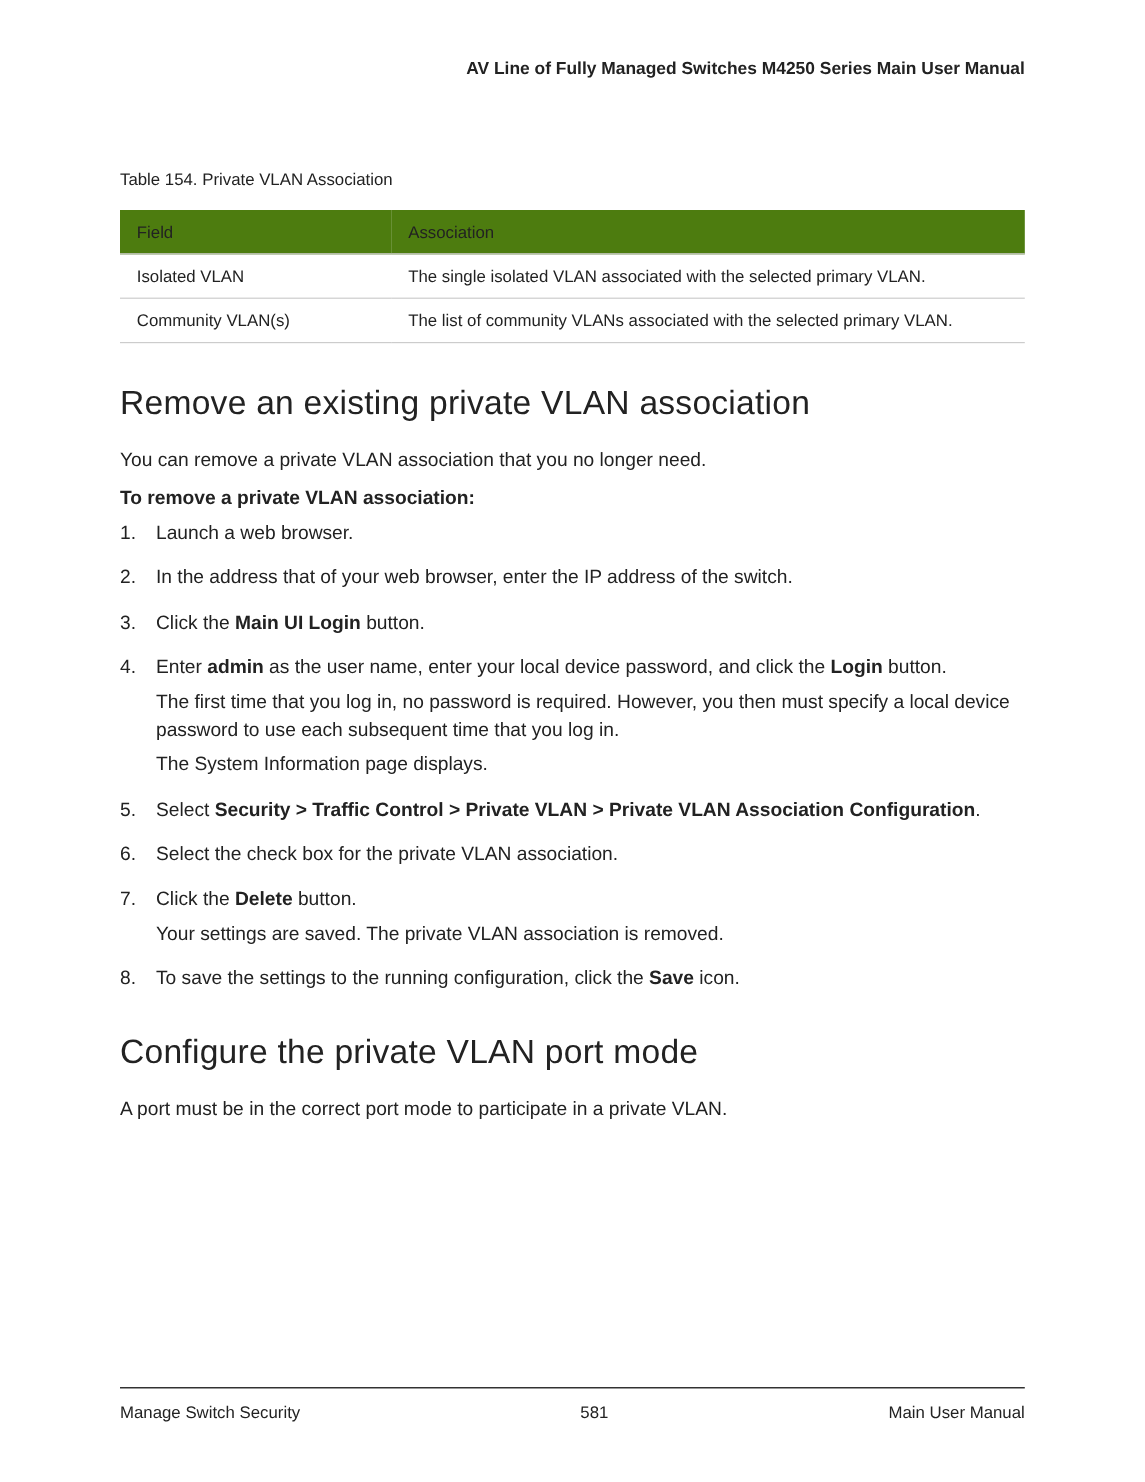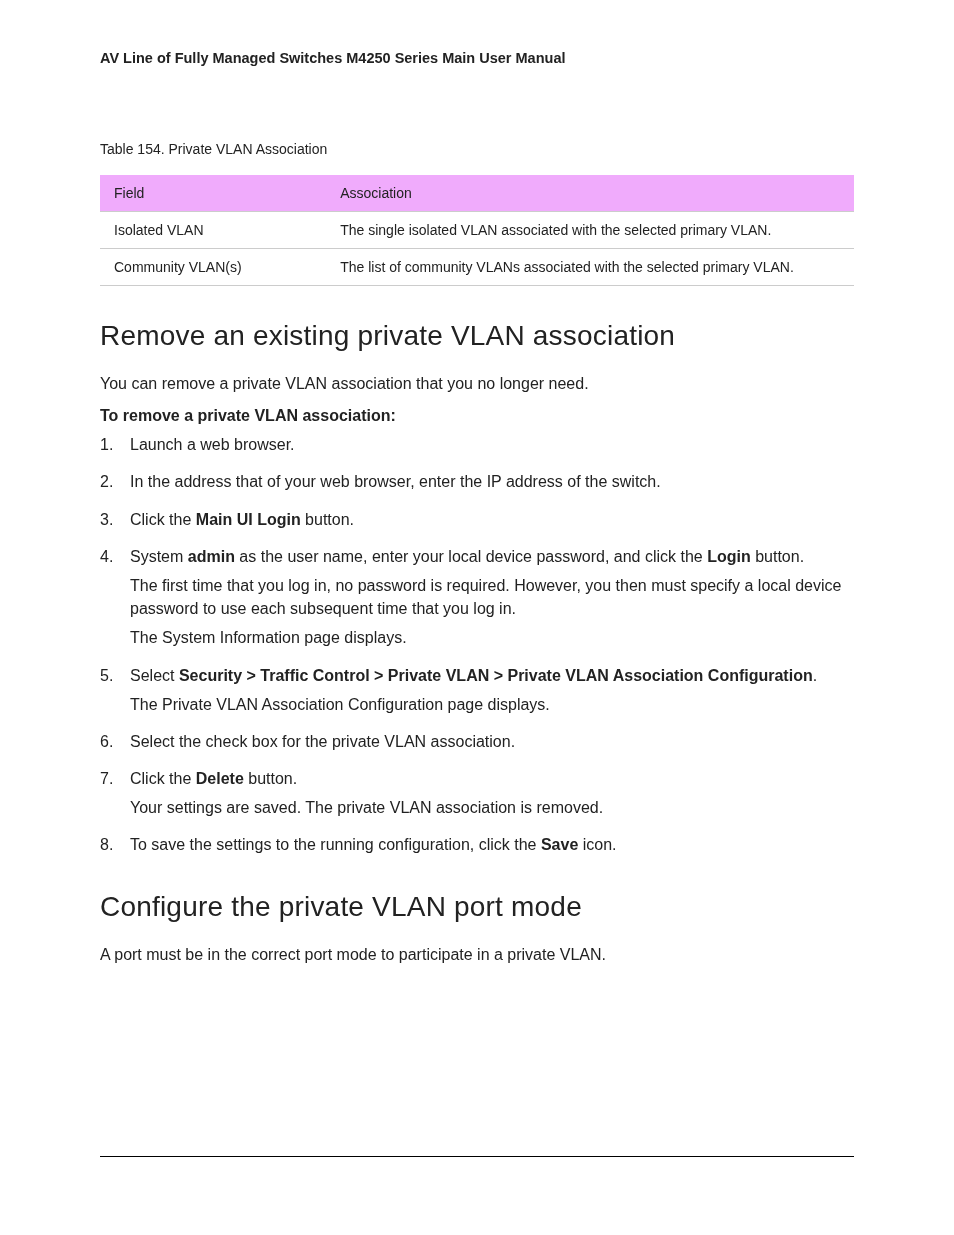--- a/index.html
+++ b/index.html
@@ -10,38 +10,38 @@
     color: #222;
   }
   .page {
     width: 954px;
     height: 1235px;
     box-sizing: border-box;
     padding: 50px 100px 30px 100px;
     position: relative;
   }
   .running-header {
-    text-align: left;
+    text-align: right;
     font-weight: 700;
     font-size: 14.5px;
     margin-bottom: 75px;
   }
   .table-caption {
     font-size: 14px;
     margin-bottom: 18px;
   }
   table.assoc {
     width: 100%;
     border-collapse: collapse;
     font-size: 14px;
   }
   table.assoc th {
     text-align: left;
     font-weight: 400;
-    background: #f0abfc;
+    background: #4d7c0f;
     padding: 10px 14px;
     border-bottom: 1px solid #ccc;
   }
   table.assoc td {
     padding: 10px 14px;
     border-bottom: 1px solid #ccc;
     vertical-align: top;
   }
   table.assoc td.field {
     width: 30%;
@@ -142,38 +142,42 @@
     <li>
       <span>Launch a web browser.</span>
     </li>
     <li>
       <span>In the address that of your web browser, enter the IP address of the switch.</span>
     </li>
     <li>
       <span><span>Click the </span><span class="bold">Main UI Login</span><span> button.</span></span>
     </li>
     <li>
-      <span><span>System </span><span class="bold">admin</span><span> as the user name, enter your local device password, and click the </span><span class="bold">Login</span><span> button.</span></span>
+      <span><span>Enter </span><span class="bold">admin</span><span> as the user name, enter your local device password, and click the </span><span class="bold">Login</span><span> button.</span></span>
       <p>The first time that you log in, no password is required. However, you then must specify a local device password to use each subsequent time that you log in.</p>
       <p>The System Information page displays.</p>
     </li>
     <li>
       <span><span>Select </span><span class="bold">Security &gt; Traffic Control &gt; Private VLAN &gt; Private VLAN Association Configuration</span><span>.</span></span>
-      <p>The Private VLAN Association Configuration page displays.</p>
     </li>
     <li>
       <span>Select the check box for the private VLAN association.</span>
     </li>
     <li>
       <span><span>Click the </span><span class="bold">Delete</span><span> button.</span></span>
       <p>Your settings are saved. The private VLAN association is removed.</p>
     </li>
     <li>
       <span><span>To save the settings to the running configuration, click the </span><span class="bold">Save</span><span> icon.</span></span>
     </li>
   </ol>
 
   <h2 class="section">Configure the private VLAN port mode</h2>
   <p class="body">A port must be in the correct port mode to participate in a private VLAN.</p>
 
   <hr class="footer-rule">
+  <div class="footer">
+    <span>Manage Switch Security</span>
+    <span>581</span>
+    <span>Main User Manual</span>
+  </div>
 
 </div>
 
 </body></html>

